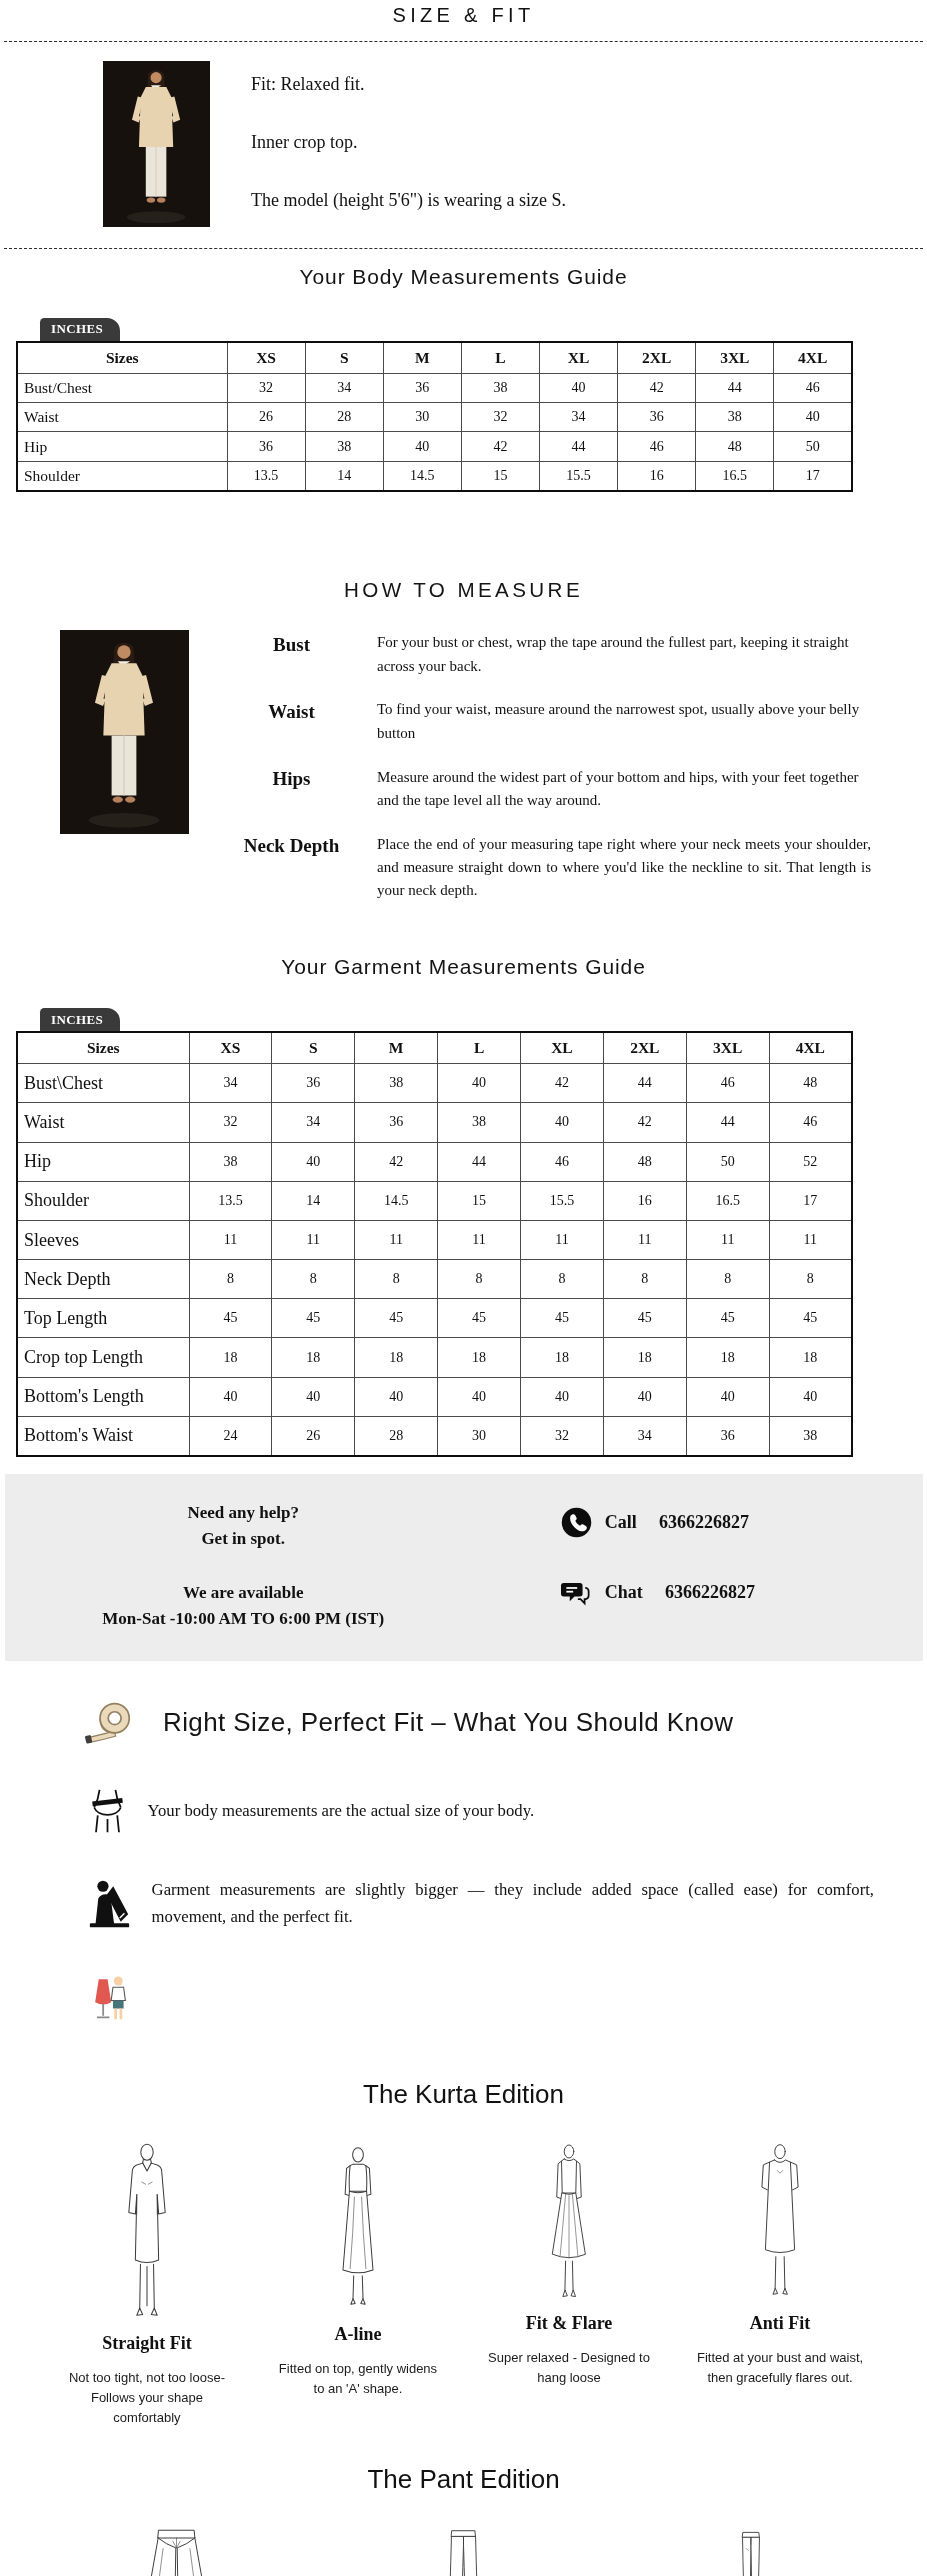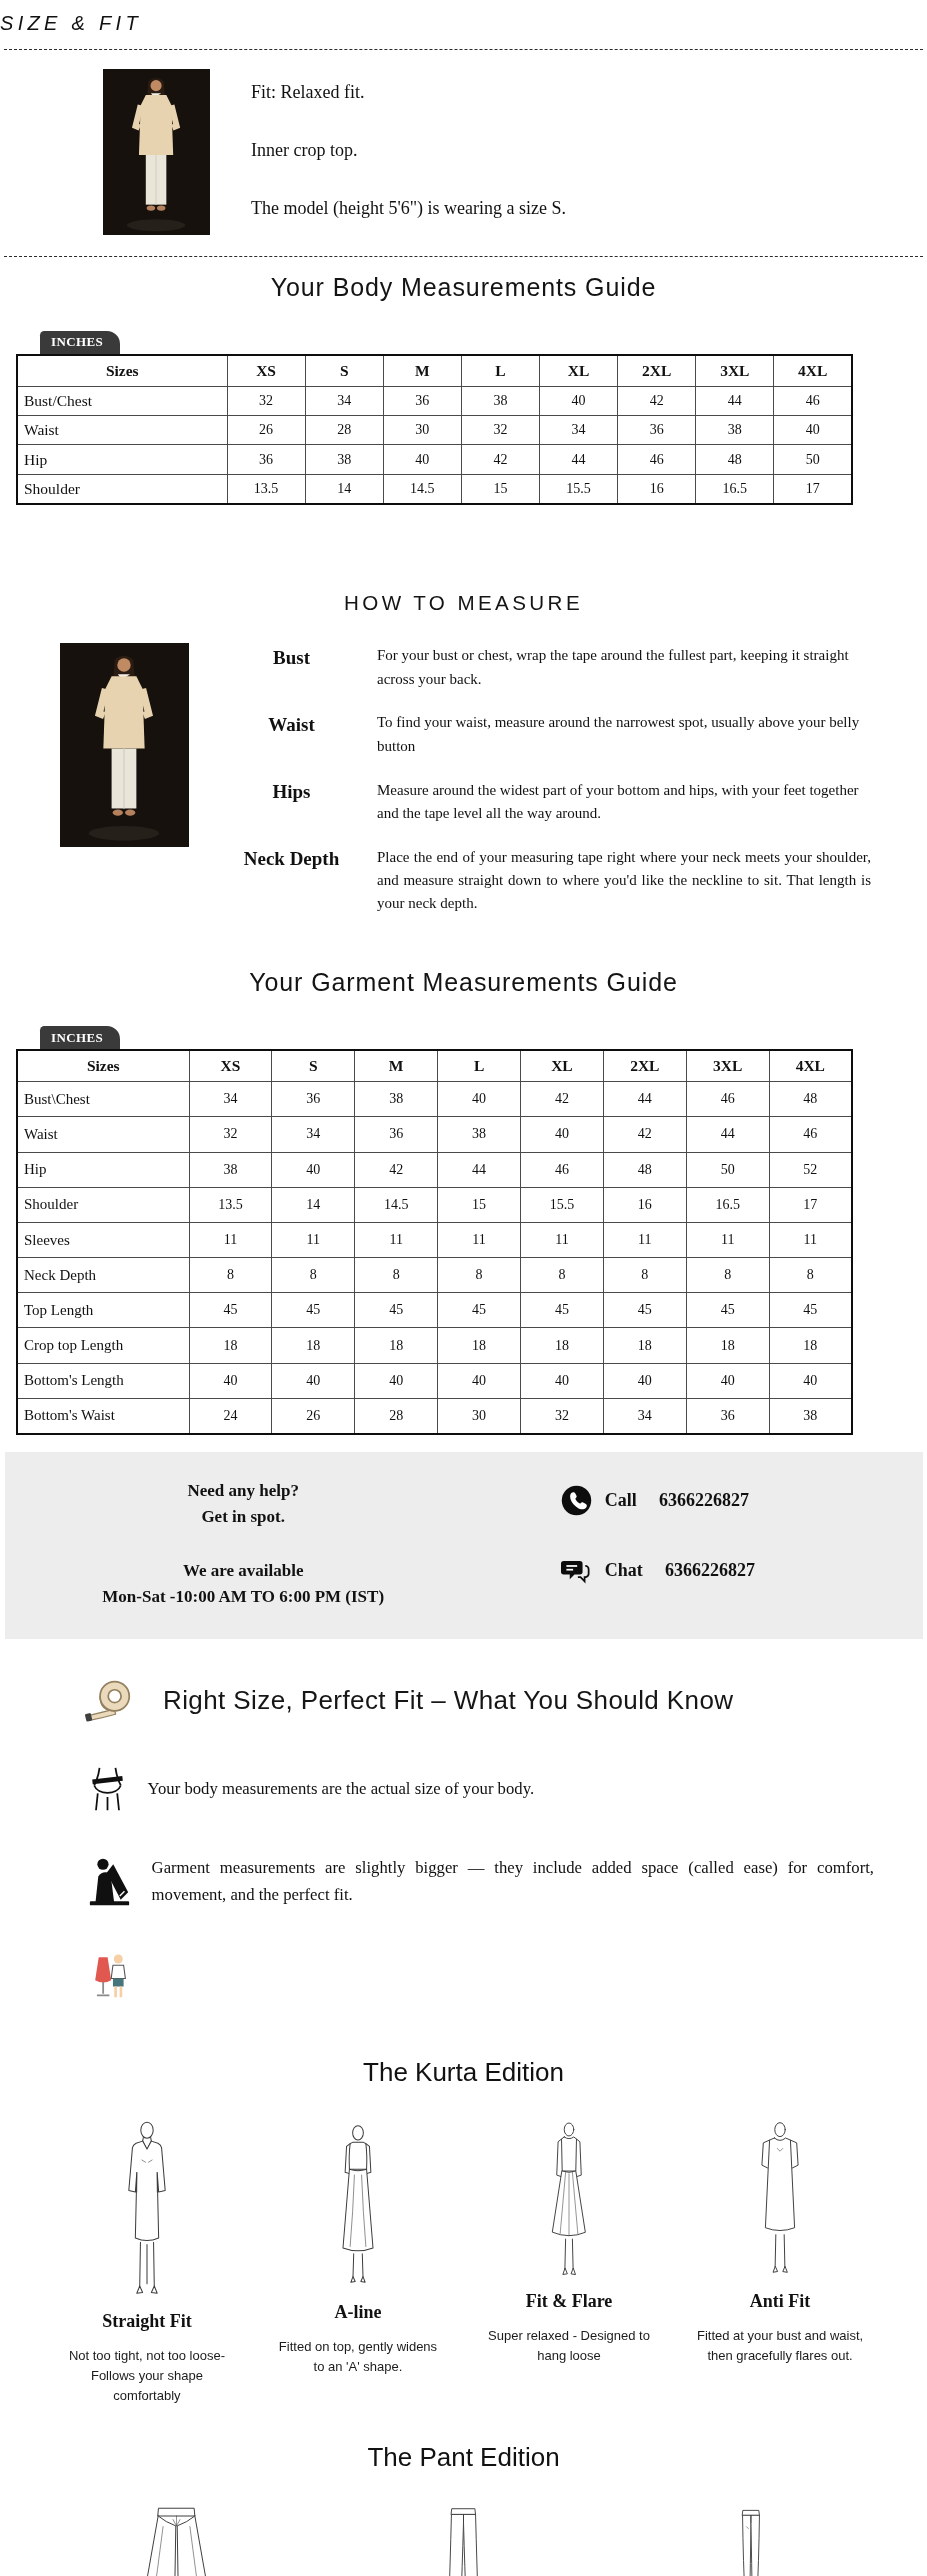--- a/index.html
+++ b/index.html
@@ -1,51 +1,51 @@
 <!DOCTYPE html>
 <html style="font-size:13.7px"><head>
 <meta charset="utf-8">
 <style>
   * { margin:0; padding:0; box-sizing:border-box; }
   html,body { background:#fff; }
   body { width:927px; font-family:"Liberation Serif", serif; color:#111; }
 
   .gothic { font-family:"Liberation Sans", sans-serif; font-weight:400; }
 
-  .top-title { text-align:left; font-size:20px; letter-spacing:4.3px; padding-top:12px;font-style:italic; }
+  .top-title { text-align:center; font-size:20px; letter-spacing:4.3px; padding-top:4px; }
   .dashed { border:none; border-top:1.7px dashed #2b2b2b; margin:0 4.3px; }
   .dash-top { margin-top:13.7px; }
 
   
   .fit-section { display:flex; gap:41px; padding:19px 0 0 103px; }
   .photo { background:#16120e; overflow:hidden; flex:none; }
   .photo-sm { width:107px; height:166px; }
   .photo-lg { width:129px; height:204px; }
   .fit-text { padding-top:13.7px; }
   .fit-line { font-size:18px; margin-bottom:37px; }
 
-  .section-heading { text-align:center; font-size:25px; letter-spacing:0.9px; color:#141414; }
+  .section-heading { text-align:center; font-size:21px; letter-spacing:0.9px; color:#141414; }
   .bm-heading { margin-top:15.5px; }
 
   
   .inches-badge { display:inline-block; background:#3a3a3a; color:#fff; font-family:"Liberation Serif",serif;
     font-weight:bold; font-size:13px; letter-spacing:0.4px; padding:3.4px 17px 3.4px 11px;
     border-radius:4.3px 13px 0 0; margin-left:40px; vertical-align:bottom; }
   .size-table { border-collapse:collapse; width:837px; margin-left:16px; table-layout:fixed;
     border:2.6px solid #0d0d0d; }
   .size-table th, .size-table td { border:0.9px solid #4a4a4a; }
   .size-table th { font-size:15.5px; padding:6px 3.4px; text-align:center; }
   .size-table td { text-align:center; font-size:14px; }
   .size-table td.row-label { text-align:left; padding-left:6px; }
   .body-table th:first-child { width:210px; }
   .body-table td { padding:5.2px 3.4px; }
   .body-table td.row-label { font-size:15.5px; }
   .garment-table th:first-child { width:172px; }
   .garment-table td { padding:8.6px 3.4px; }
-  .garment-table td.row-label { font-size:15px; }
+  .garment-table td.row-label { font-size:18px; }
   .tbl-gap { margin-top:29px; }
 
   
   .htm-heading { margin-top:86px; font-size:20.6px; letter-spacing:3.4px; }
   .measure-section { display:flex; padding-left:60px; margin-top:27.5px; }
   .measure-items { display:flex; flex-direction:column; gap:20.6px; padding-top:1.7px; }
   .measure-item { display:flex; }
   .m-label { width:137px; margin-left:34px; flex:none; text-align:center; font-weight:bold; font-size:19px; line-height:1.25; padding-top:1.7px; }
   .m-text { width:494px; margin-left:17px; font-size:15px; line-height:1.55; }
   .m-just { text-align:justify; }

